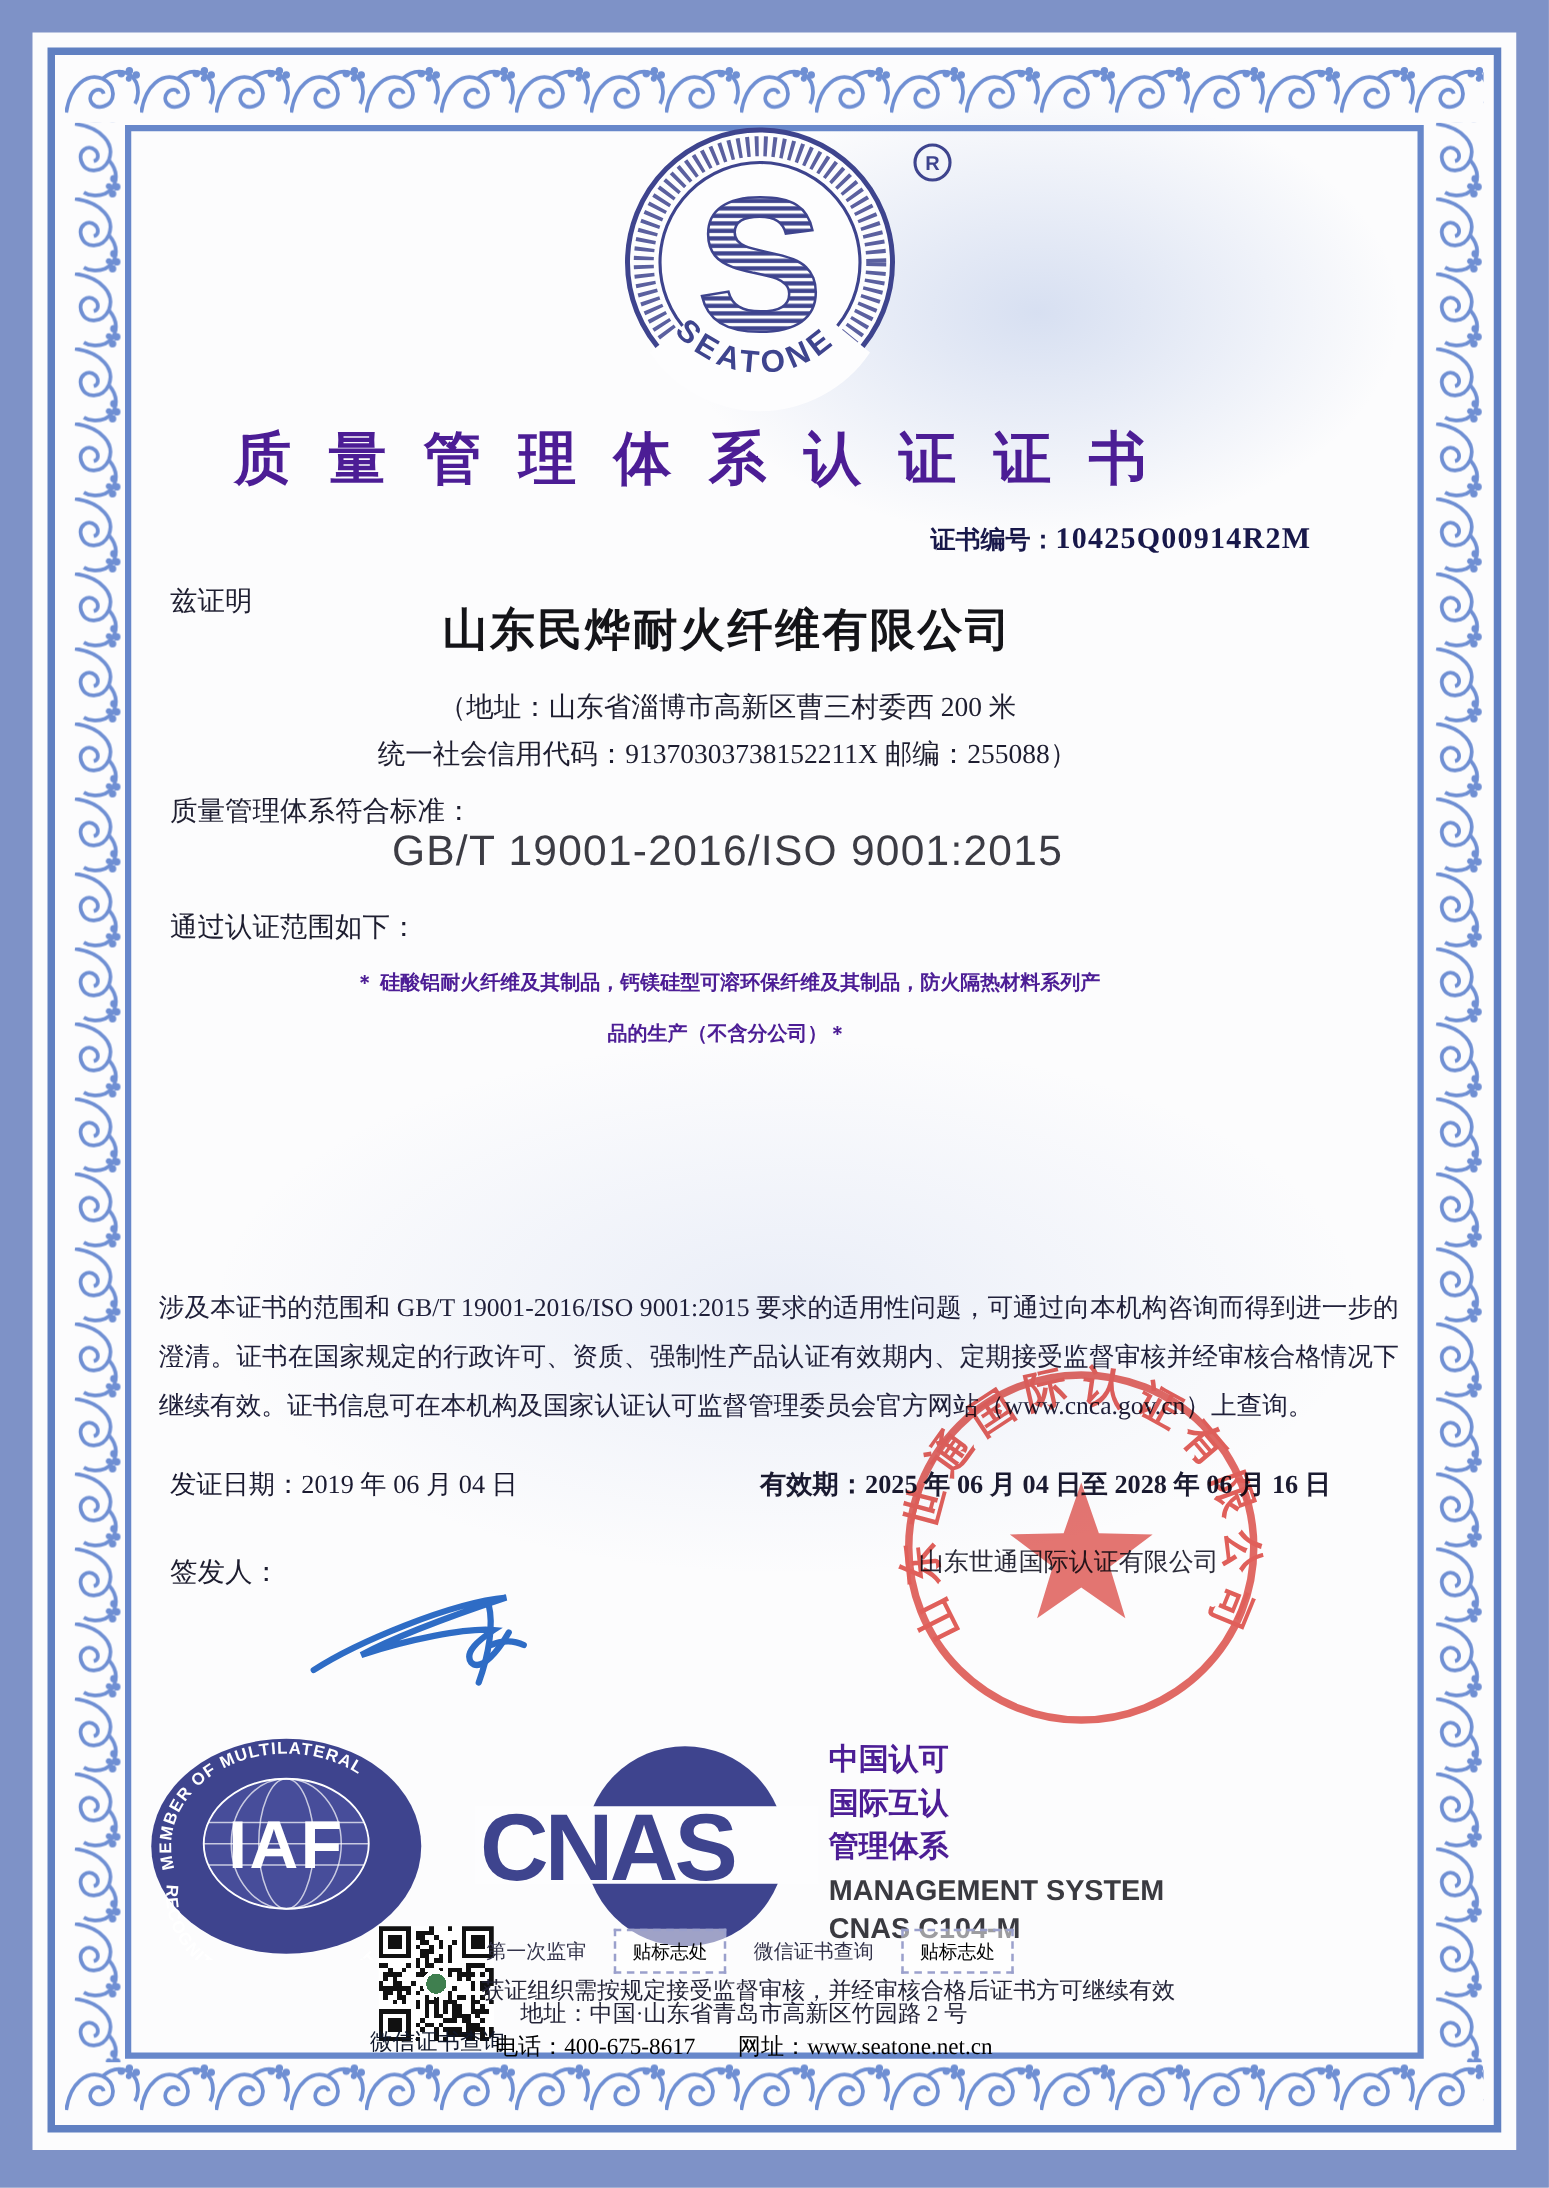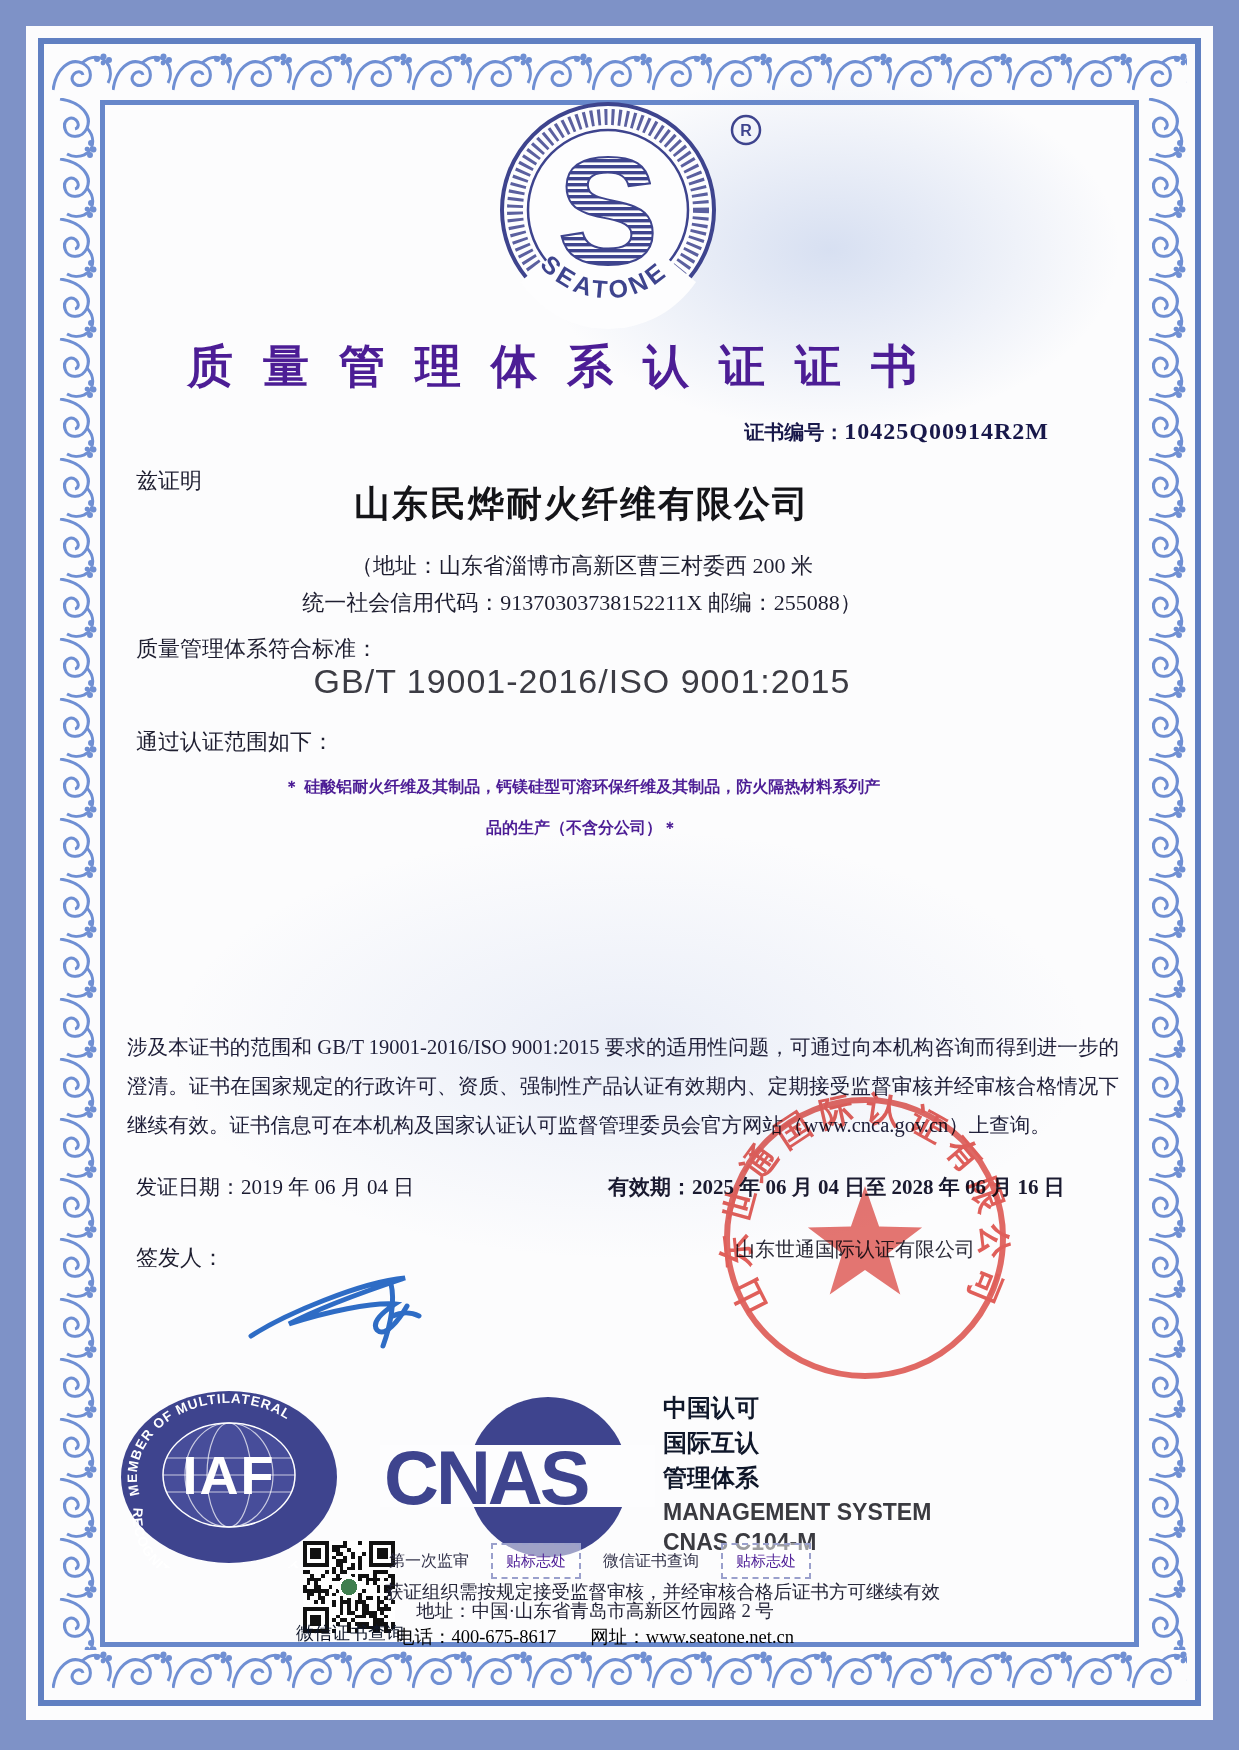--- a/index.html
+++ b/index.html
@@ -24,28 +24,28 @@
   .heading{left:136px;font-size:22px;}
   .stdval{top:662px;font-size:34px;color:#3c3c44;letter-spacing:1px;
           font-family:"Liberation Sans","DejaVu Sans",sans-serif;}
   .scope{top:766px;font-size:16px;font-weight:bold;line-height:41px;color:#4c1d95;
          font-family:"Liberation Sans","DejaVu Sans",sans-serif;}
   .disclaimer{top:1028px;left:127px;right:120px;font-size:20.5px;line-height:39px;text-align:justify;color:#20203a;}
   .dateline{top:1173px;font-size:21px;color:#1a1a30;}
   .signer{top:1243px;left:136px;font-size:22px;}
   .issuer{top:1236px;left:620px;width:470px;text-align:center;font-size:20px;color:#2a2a38;}
   .cnasblock{left:663px;top:1390px;}
-  .cnasblock .zh{font-size:24px;font-weight:bold;color:#0f172a;line-height:35px;
+  .cnasblock .zh{font-size:24px;font-weight:bold;color:#4c1d95;line-height:35px;
                  font-family:"Liberation Sans","DejaVu Sans",sans-serif;}
   .cnasblock .en{font-size:23px;font-weight:bold;color:#3a3a40;line-height:30px;margin-top:2px;
                  font-family:"Liberation Sans","DejaVu Sans",sans-serif;}
   .auditrow{top:1543px;left:320px;width:560px;display:flex;justify-content:center;align-items:center;gap:22px;}
   .auditrow .alabel{font-size:16px;color:#33334a;}
   .stickerbox{width:86px;height:32px;border:2px dashed #9aa0cc;display:flex;align-items:center;justify-content:center;
-              font-size:15px;color:#4c1d95;background:rgba(255,255,255,.5);}
+              font-size:15px;color:#000000;background:rgba(255,255,255,.5);}
   .note{top:1579px;left:380px;width:560px;text-align:right;font-size:18.5px;color:#242438;}
   .footaddr{top:1598px;left:360px;width:470px;text-align:center;font-size:18.5px;color:#242438;}
   .footrow{top:1624px;left:330px;width:530px;display:flex;justify-content:center;gap:34px;font-size:18.5px;color:#000000;}
   .qrlabel{top:1621px;left:285px;width:130px;text-align:center;font-size:18px;color:#0f172a;}
   svg text{font-family:"Liberation Sans","DejaVu Sans",sans-serif;}
 </style>
 </head>
 <body>
 
 <div class="page">

